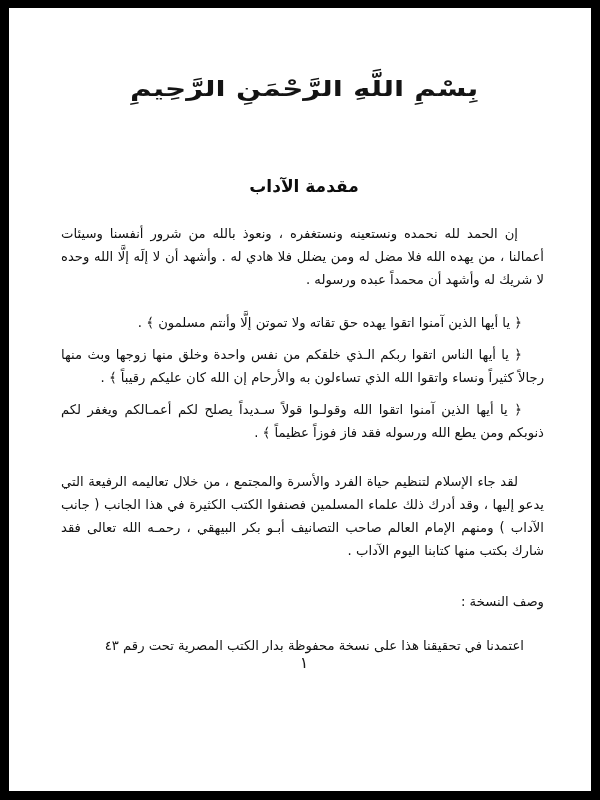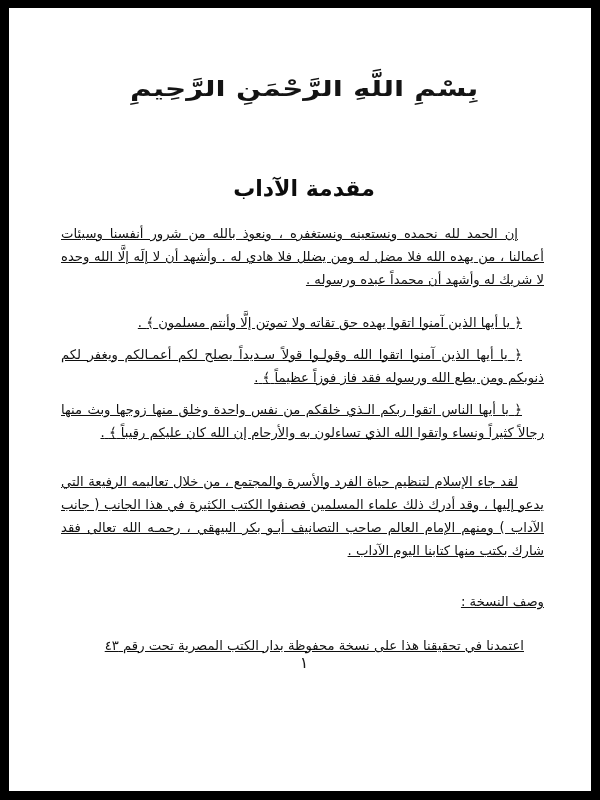--- a/index.html
+++ b/index.html
@@ -61,21 +61,21 @@
   }
 
   
   .doc-title {
     position: absolute;
     top: 168px;
     left: 0;
     right: 0;
     text-align: center;
     direction: rtl;
-    font-size: 22px;
+    font-size: 17px;
     font-weight: bold;
     color: #0d0d0d;
     letter-spacing: 0px;
   }
 
   
   .body-col {
     position: absolute;
     top: 214px;
     right: 55px;
@@ -84,21 +84,20 @@
     text-align: justify;
     text-align-last: right;
     color: #101010;
     font-size: 13.2px;
     line-height: 23.2px;
   }
 
   .para {
     margin: 0 0 11px 0;
     text-indent: 26px;
-    text-decoration: underline;
   }
 
   .para.verse {
     text-indent: 22px;
     margin-bottom: 9px;
   }
 
   .section-label {
     margin: 0;
     text-indent: 0;
@@ -157,32 +156,32 @@
 
         <p class="para verse">
           <span>﴿</span>
           <span>يا أيها الذين آمنوا اتقوا يهده حق تقاته ولا تموتن إلَّا وأنتم مسلمون</span>
           <span>﴾</span>
           <span>.</span>
         </p>
 
         <p class="para verse">
           <span>﴿</span>
+          <span>يا أيها الناس اتقوا ربكم الـذي خلقكم من نفس واحدة وخلق منها زوجها وبث منها رجالاً كثيراً ونساء واتقوا الله الذي تساءلون به والأرحام إن الله كان عليكم رقيباً</span>
+          <span>﴾</span>
+          <span>.</span>
+        </p>
+
+        <p class="para verse">
+          <span>﴿</span>
           <span>يا أيها الذين آمنوا اتقوا الله وقولـوا قولاً سـديداً يصلح لكم أعمـالكم ويغفر لكم ذنوبكم ومن يطع الله ورسوله فقد فاز فوزاً عظيماً</span>
           <span>﴾</span>
           <span>.</span>
         </p>
 
-        <p class="para verse">
-          <span>﴿</span>
-          <span>يا أيها الناس اتقوا ربكم الـذي خلقكم من نفس واحدة وخلق منها زوجها وبث منها رجالاً كثيراً ونساء واتقوا الله الذي تساءلون به والأرحام إن الله كان عليكم رقيباً</span>
-          <span>﴾</span>
-          <span>.</span>
-        </p>
-
         <div class="spacer-sm"></div>
 
 
         <div class="spacer-sm"></div>
 
         <p class="para">
           <span>لقد جاء الإسلام لتنظيم حياة الفرد والأسرة والمجتمع ، من خلال تعاليمه الرفيعة التي يدعو إليها ، وقد أدرك ذلك علماء المسلمين فصنفوا الكتب الكثيرة في هذا الجانب ( جانب الآداب ) ومنهم الإمام العالم صاحب التصانيف أبـو بكر البيهقي ، رحمـه الله تعالى فقد شارك بكتب منها كتابنا اليوم الآداب .</span>
         </p>
 
         <div class="spacer-md"></div>

